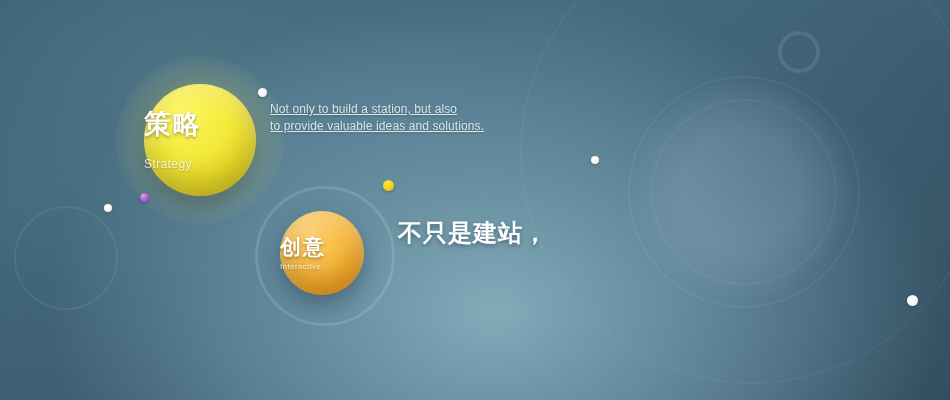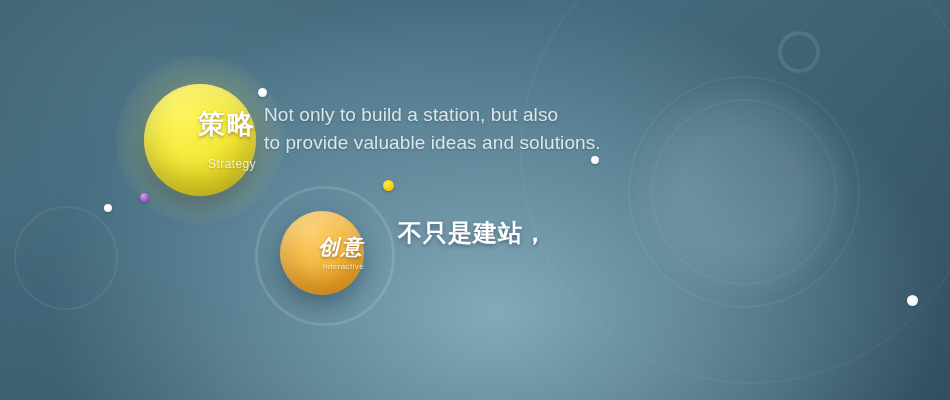--- a/index.html
+++ b/index.html
@@ -86,21 +86,21 @@
     background: radial-gradient(circle at 35% 30%, #ffe84a 0%, #f6d014 55%, #ddb400 100%);
     box-shadow: 0 1px 3px rgba(0,0,0,0.25);
   }
 
   
   .sphere {
     position: absolute;
     border-radius: 50%;
     display: flex;
     flex-direction: column;
-    align-items: flex-end;
+    align-items: flex-start;
     justify-content: center;
     text-align: center;
     box-shadow:
       0 10px 22px rgba(20,40,55,0.38),
       inset 0 -14px 26px rgba(0,0,0,0.17),
       inset 0 10px 18px rgba(255,255,255,0.28);
   }
   .sphere .cn {
     color: #ffffff;
     font-weight: bold;
@@ -126,39 +126,40 @@
     left: 510px; top: 88px; width: 84px; height: 84px;
     background: radial-gradient(circle at 36% 26%, #d5e87e 0%, #bcdc56 42%, #a3cb3c 74%, #86b328 100%);
   }
   #sphere-interactive .cn { font-size: 21px; }
   #sphere-interactive .en { font-size: 9px; margin-top: 6px; }
 
   #sphere-originality {
     left: 280px; top: 211px; width: 84px; height: 84px;
     background: radial-gradient(circle at 36% 26%, #fcce6c 0%, #f7b93f 44%, #ef9e1d 76%, #df8a0c 100%);
   }
-  #sphere-originality .cn { font-size: 21px; font-style: italic; }
+  #sphere-originality .cn { font-size: 21px; }
   #sphere-originality .en { font-size: 8px; margin-top: 6px; }
 
   #sphere-service {
     left: 682px; top: 130px; width: 120px; height: 120px;
     background: radial-gradient(circle at 36% 26%, #9fa8f2 0%, #8089e8 42%, #6b72dd 74%, #5a60c8 100%);
   }
   #sphere-service .cn { font-size: 30px; }
   #sphere-service .en { font-size: 13px; margin-top: 9px; color: rgba(255,255,255,0.82); }
 
   
   #intro-copy {
     position: absolute;
-    left: 264px; top: 101px;
+    left: 270px; top: 101px;
     color: rgba(238,246,249,0.88);
-    font-size: 19px;
+    font-size: 12px;
     line-height: 1.45;
     letter-spacing: 0.1px;
     text-shadow: 0 1px 2px rgba(20,40,55,0.32);
+    text-decoration: underline;
   }
   #intro-copy div { white-space: nowrap; }
 
   
   #headline-block {
     position: absolute;
     left: 398px; top: 218px;
   }
   .headline-line {
     color: #ffffff;

